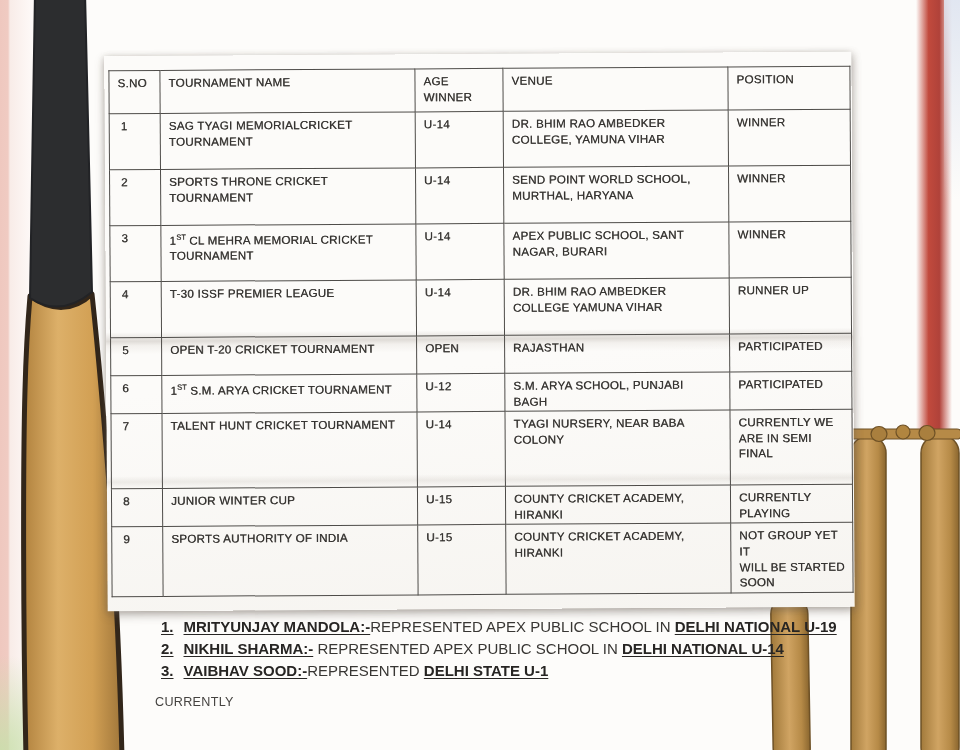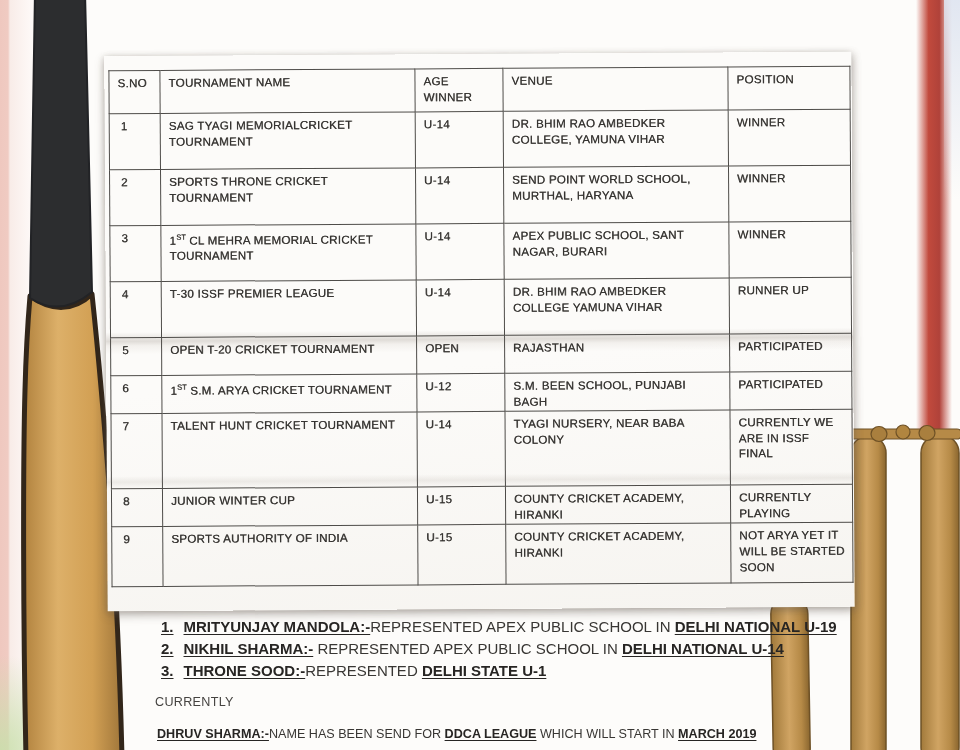--- a/index.html
+++ b/index.html
@@ -216,40 +216,40 @@
               <div class="cell-line">PARTICIPATED</div>
             </td>
           </tr>
           <tr class="body-row">
             <td class="sno">6</td>
             <td class="name">
               <div class="cell-line"><span>1</span><sup class="ord">ST</sup><span> S.M. ARYA CRICKET TOURNAMENT</span></div>
             </td>
             <td class="age">U-12</td>
             <td class="venue">
-              <div class="cell-line">S.M. BEEN SCHOOL, PUNJABI</div>
+              <div class="cell-line">S.M. ARYA SCHOOL, PUNJABI</div>
               <div class="cell-line">BAGH</div>
             </td>
             <td class="pos">
               <div class="cell-line">PARTICIPATED</div>
             </td>
           </tr>
           <tr class="body-row">
             <td class="sno">7</td>
             <td class="name">
               <div class="cell-line">TALENT HUNT CRICKET TOURNAMENT</div>
             </td>
             <td class="age">U-14</td>
             <td class="venue">
               <div class="cell-line">TYAGI NURSERY, NEAR BABA</div>
               <div class="cell-line">COLONY</div>
             </td>
             <td class="pos">
               <div class="cell-line">CURRENTLY WE</div>
-              <div class="cell-line">ARE IN ISSF</div>
+              <div class="cell-line">ARE IN SEMI</div>
               <div class="cell-line">FINAL</div>
             </td>
           </tr>
           <tr class="body-row">
             <td class="sno">8</td>
             <td class="name">
               <div class="cell-line">JUNIOR WINTER CUP</div>
             </td>
             <td class="age">U-15</td>
             <td class="venue">
@@ -265,31 +265,30 @@
             <td class="sno">9</td>
             <td class="name">
               <div class="cell-line">SPORTS AUTHORITY OF INDIA</div>
             </td>
             <td class="age">U-15</td>
             <td class="venue">
               <div class="cell-line">COUNTY CRICKET ACADEMY,</div>
               <div class="cell-line">HIRANKI</div>
             </td>
             <td class="pos">
-              <div class="cell-line">NOT ARYA YET IT</div>
+              <div class="cell-line">NOT GROUP YET IT</div>
               <div class="cell-line">WILL BE STARTED</div>
               <div class="cell-line">SOON</div>
             </td>
           </tr>
         </tbody>
     </table>
   </div>
 
   <div id="notes">
       <div class="note-line"><span class="note-num">1.</span><span class="seg-bu">MRITYUNJAY MANDOLA:-</span><span class="seg-p">REPRESENTED APEX PUBLIC SCHOOL IN </span><span class="seg-bu">DELHI NATIONAL U-19</span></div>
       <div class="note-line"><span class="note-num">2.</span><span class="seg-bu">NIKHIL SHARMA:-</span><span class="seg-p"> REPRESENTED APEX PUBLIC SCHOOL IN </span><span class="seg-bu">DELHI NATIONAL U-14</span></div>
-      <div class="note-line"><span class="note-num">3.</span><span class="seg-bu">THRONE SOOD:-</span><span class="seg-p">REPRESENTED </span><span class="seg-bu">DELHI STATE U-1</span></div>
+      <div class="note-line"><span class="note-num">3.</span><span class="seg-bu">VAIBHAV SOOD:-</span><span class="seg-p">REPRESENTED </span><span class="seg-bu">DELHI STATE U-1</span></div>
     </div>
 
   <div class="currently">CURRENTLY</div>
-  <div class="final-line" id="final-line"><span class="seg-bu">DHRUV SHARMA:-</span><span class="seg-p">NAME HAS BEEN SEND FOR </span><span class="seg-bu">DDCA LEAGUE</span><span class="seg-p"> WHICH WILL START IN </span><span class="seg-bu">MARCH 2019</span></div>
 
 </div>
 
 </body></html>

